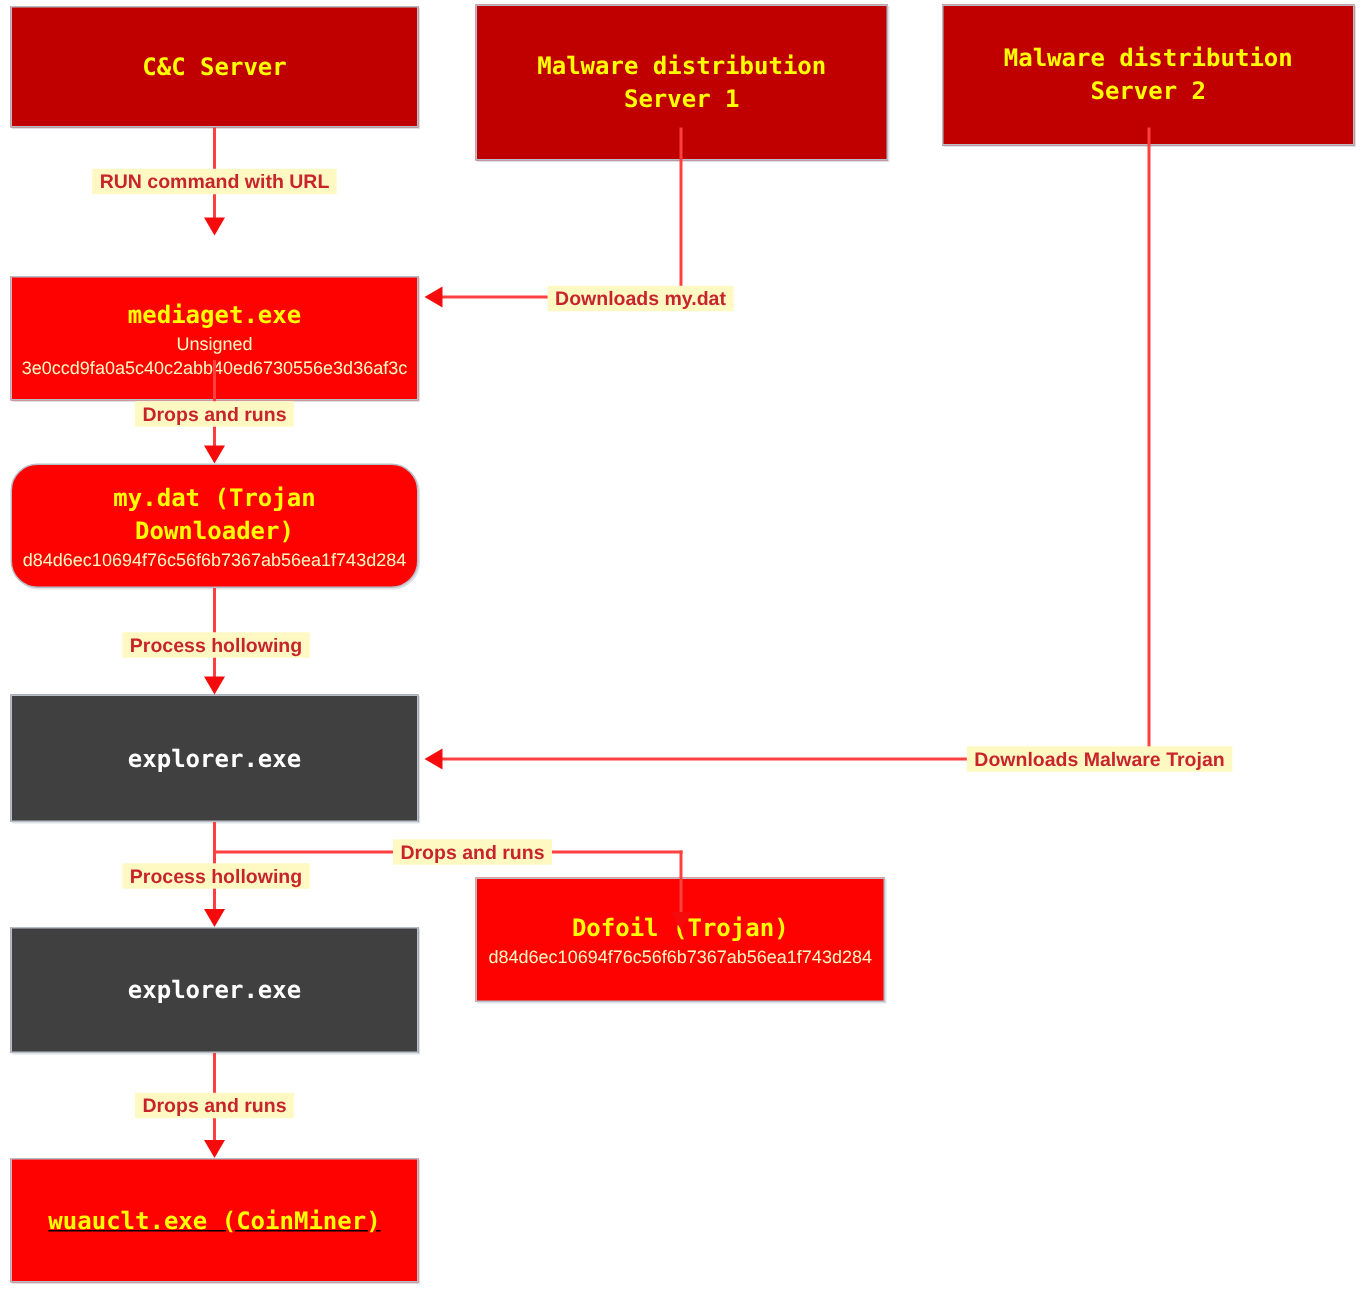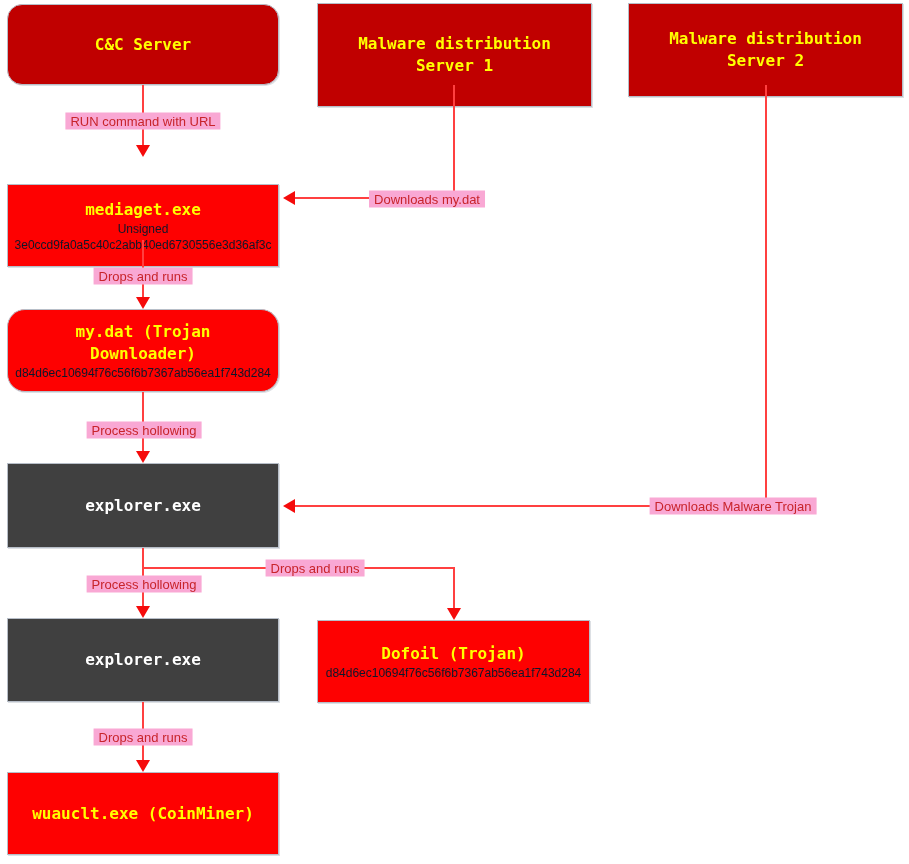--- a/index.html
+++ b/index.html
@@ -24,66 +24,67 @@
   }
   .node .title{
     font-family:"DejaVu Sans Mono",monospace;
     font-weight:bold;
     font-size:16px;
     line-height:22px;
     color:#ffff00;
     white-space:pre-wrap;
   }
   .node .subtitle,.node .hash{
-    color:#0f172a;
+    color:#fef9c3;
     font-size:12px;
     line-height:16px;
   }
   .node.dark{background:#c00000;}
   .node.red{background:#fe0101;}
   .node.orange{background:#404040;}
   .node.orange .title{color:#ffffff;}
   .wrap230 .title{max-width:230px;}
   .wrap240 .title{max-width:240px;}
 
-  #cc-server {left:7px;  top:4px;   width:272px;height:81px;border-radius:15px;}
+  #cc-server {left:7px;  top:4px;   width:272px;height:81px;}
   #server1   {left:317px;top:3px;   width:275px;height:104px;}
   #server2   {left:628px;top:3px;   width:275px;height:94px;}
   #mediaget  {left:7px;  top:157px; width:272px;height:83px;margin-top:27px;}
   #mydat     {left:7px;  top:309px; width:272px;height:83px;border-radius:18px;}
   #explorer1 {left:7px;  top:463px; width:272px;height:85px;}
   #explorer2 {left:7px;  top:618px; width:272px;height:84px;}
-  #dofoil    {left:317px;top:620px; width:273px;height:83px;}
-  #wuauclt   {left:7px;  top:772px; width:272px;height:83px;}
+  #dofoil    {left:317px;top:585px; width:273px;height:83px;}
+  #wuauclt   {left:7px;  top:772px; width:272px;height:83px;text-decoration:underline;}
 
   
   .vline,.hline{position:absolute;background:#ff4040;}
   .vline{width:2px;}
   .hline{height:2px;}
   .arrow-down{
     position:absolute;width:0;height:0;
     border-left:7px solid transparent;
     border-right:7px solid transparent;
     border-top:12px solid #f50b0b;
   }
   .arrow-left{
     position:absolute;width:0;height:0;
     border-top:7px solid transparent;
     border-bottom:7px solid transparent;
     border-right:12px solid #f50b0b;
   }
   .edge-label{
     position:absolute;
     transform:translate(-50%,-50%);
-    background:#f9a8d4;
+    background:#fef9c3;
     color:#c8242b;
     font-size:13px;
     line-height:17px;
     padding:0 5px;
     white-space:nowrap;
+    font-weight:bold;
   }
 </style>
 </head>
 <body>
 
 <div class="canvas">
 
   <div id="cc-server" class="node dark">
     <div class="title">C&amp;C Server</div>
   </div>

